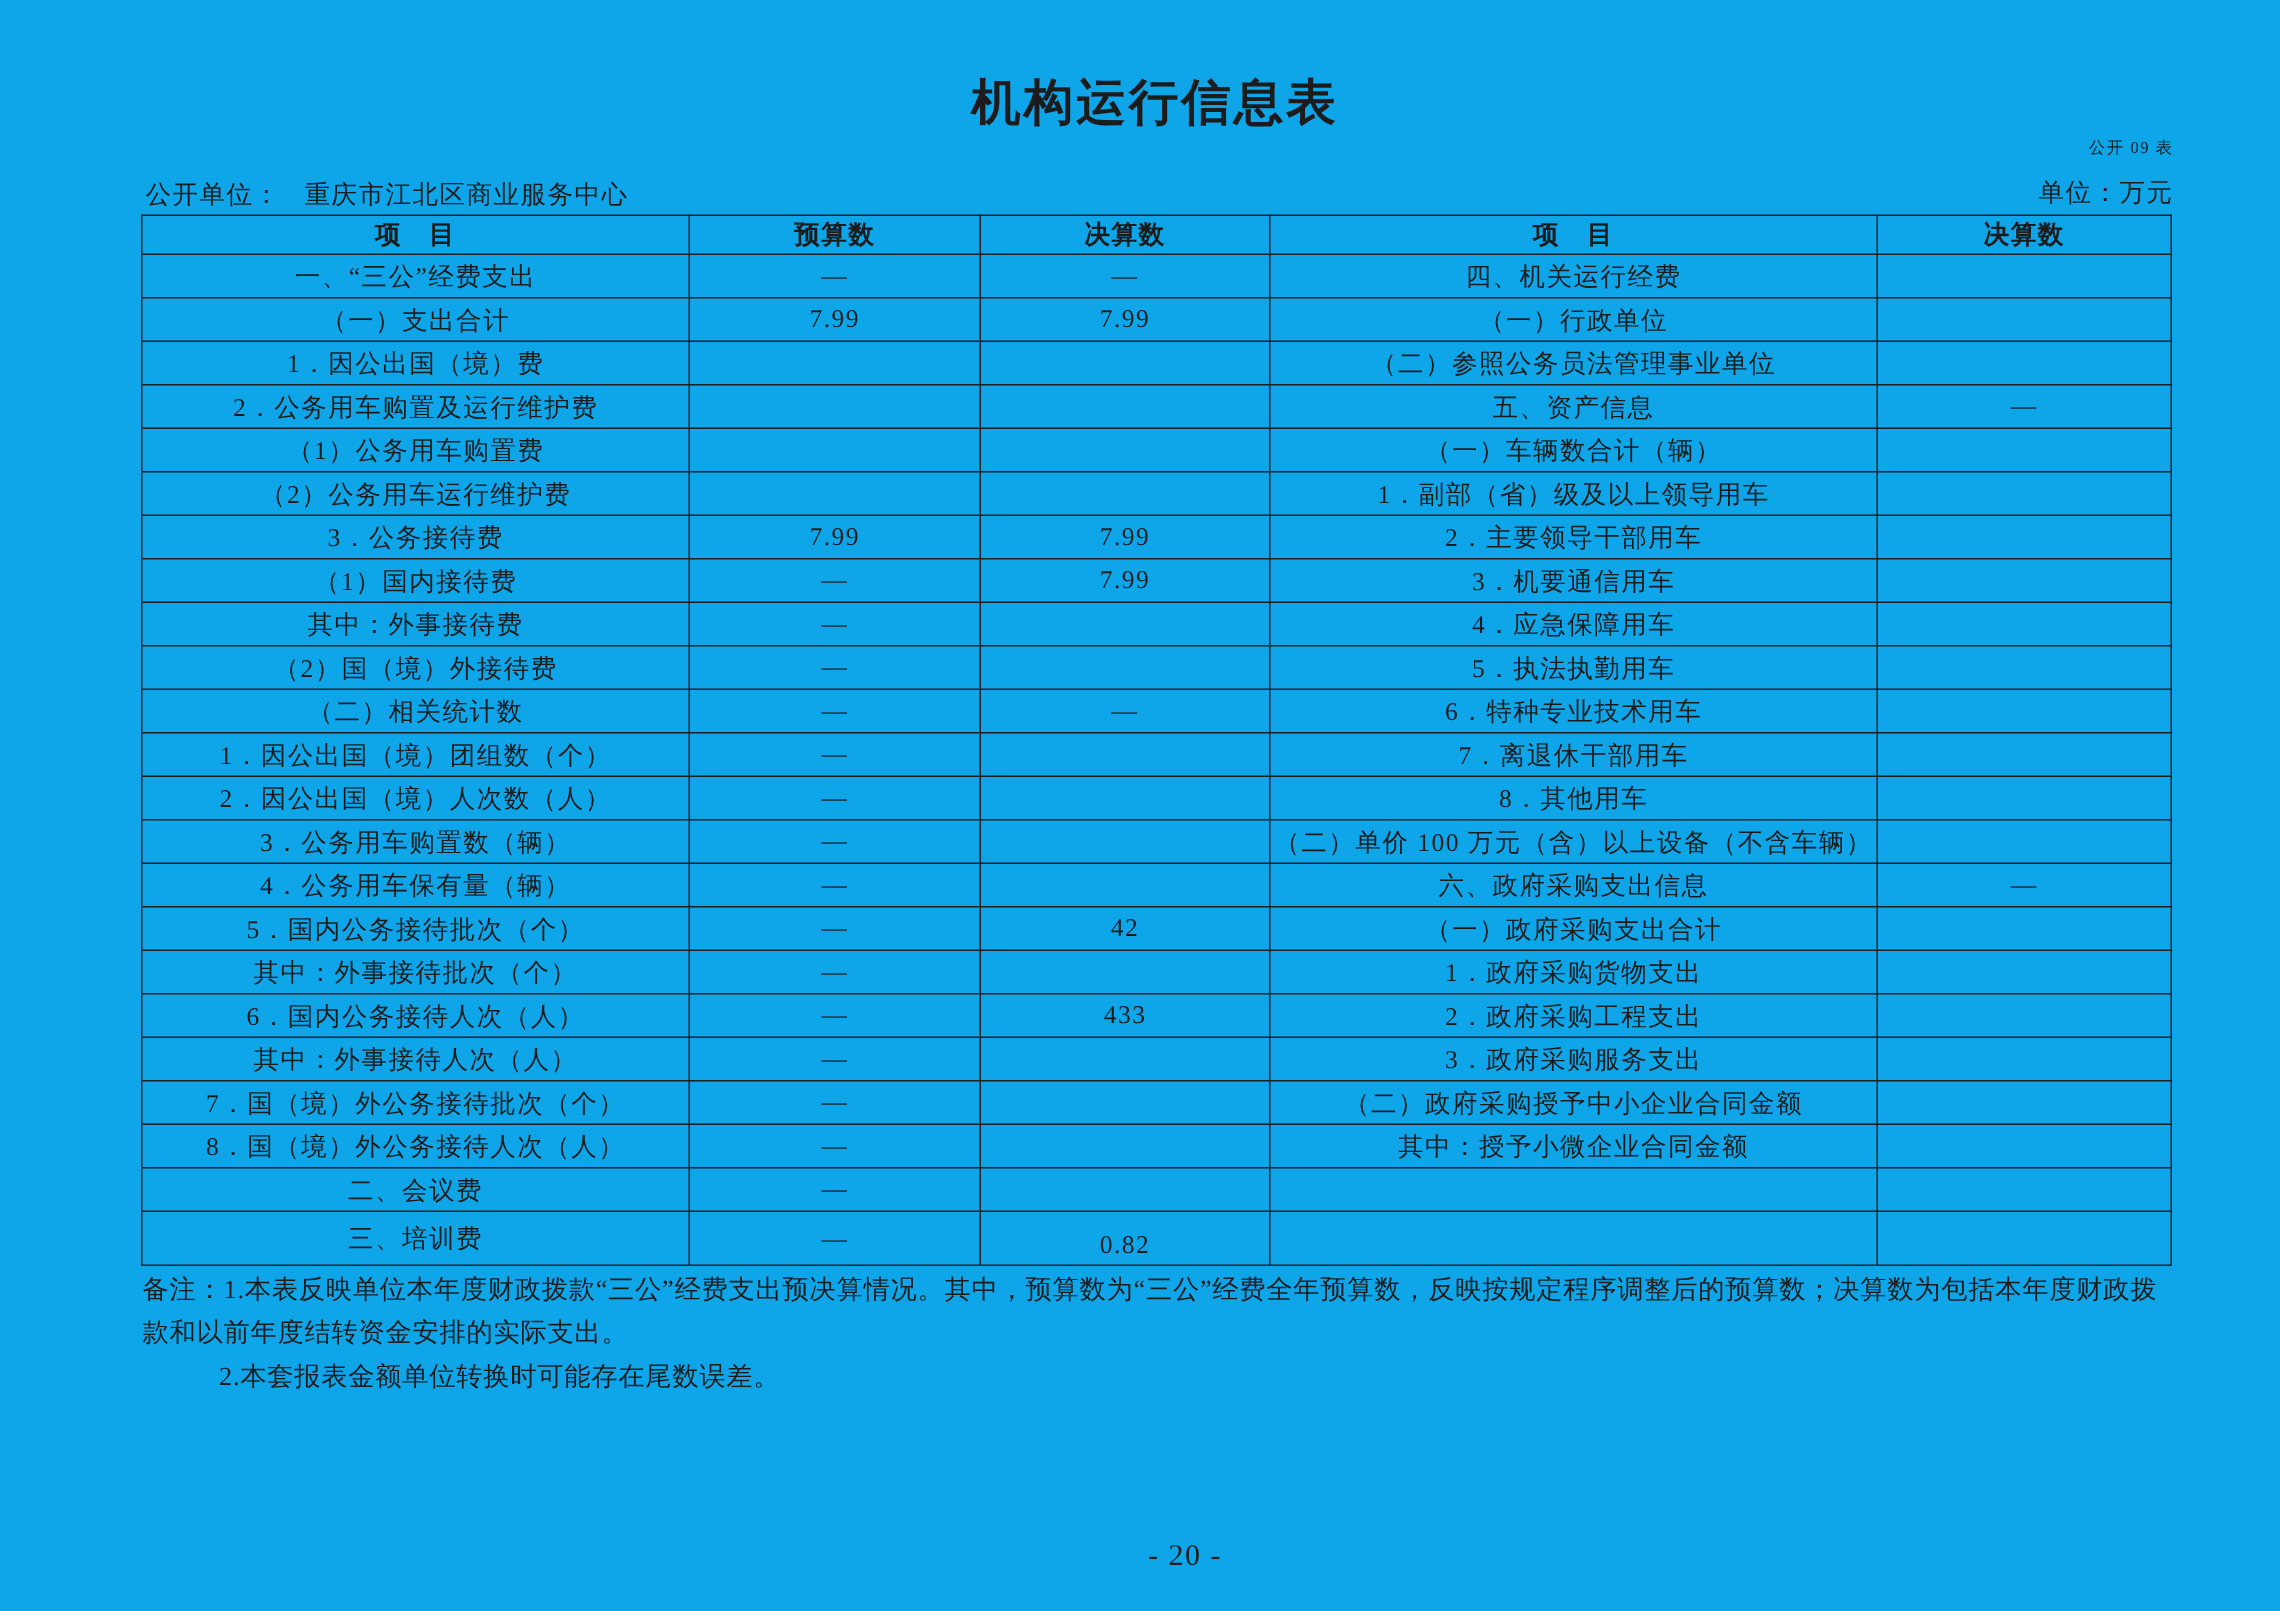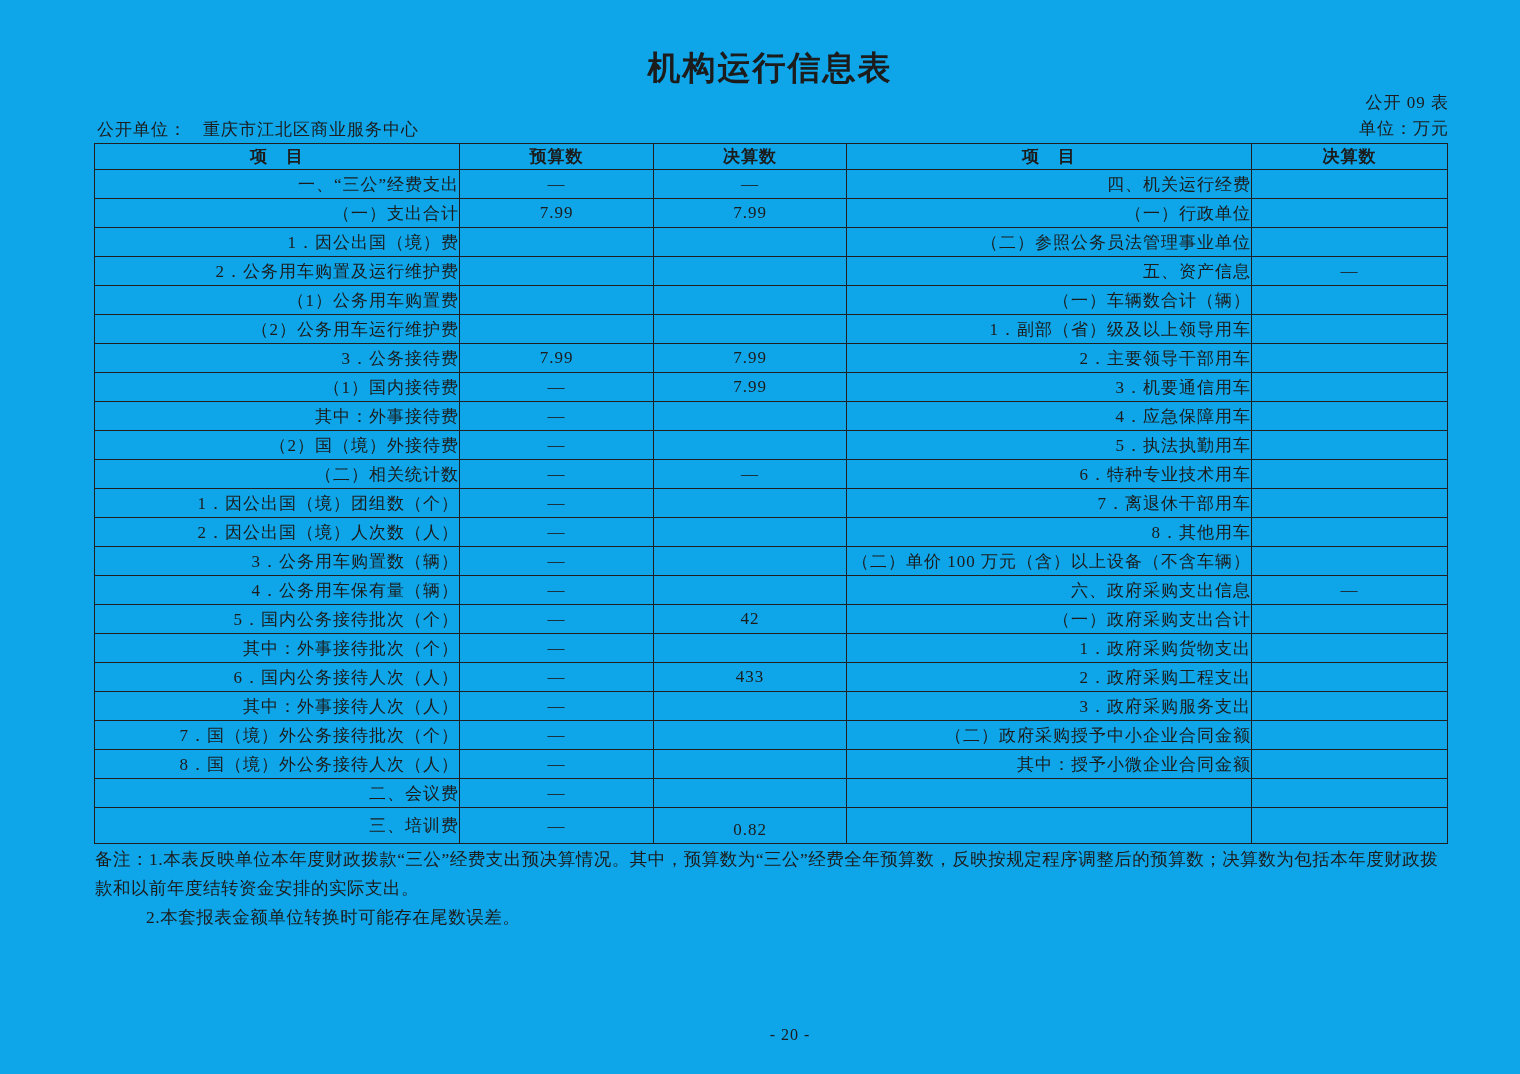--- a/index.html
+++ b/index.html
@@ -25,21 +25,21 @@
     width: 1540px;
     text-align: center;
     font-size: 33px;
     font-weight: bold;
     letter-spacing: 2px;
   }
   .table-code {
     position: absolute;
     top: 91px;
     right: 71px;
-    font-size: 17px;
+    font-size: 11px;
     letter-spacing: 1px;
   }
   .publisher-line {
     position: absolute;
     top: 118px;
     left: 97px;
     font-size: 17px;
     letter-spacing: 1px;
   }
   .publisher-name { margin-left: 16px; }
@@ -68,21 +68,21 @@
   }
   table.info th {
     height: 25px;
     font-weight: bold;
     text-align: center;
     letter-spacing: 1px;
     margin-top: 36px;
   }
   table.info td { height: 28px; letter-spacing: 1px; }
   table.info tbody tr:last-child td { height: 32px; }
-  td.item { text-align: right; }
+  td.item { text-align: center; }
   td.num  { text-align: center; letter-spacing: 0.5px; }
   
   .L0 { padding-left: 3px;  }
   .L1 { padding-left: 20px; }
   .L2 { padding-left: 40px; }
   .L3 { padding-left: 58px; }
   .L4 { padding-left: 96px; }
   
   .R0 { padding-left: 3px; margin-left: 33px;  }
   .R1 { padding-left: 20px; }
@@ -99,21 +99,21 @@
     line-height: 29px;
     letter-spacing: 0.5px;
   }
   .note-indent { padding-left: 51px; font-family: Liberation Serif, serif; }
   .page-number {
     position: absolute;
     top: 1026px;
     left: 60px;
     width: 1460px;
     text-align: center;
-    font-size: 16px;
+    font-size: 20px;
     letter-spacing: 1px;
   }
 </style>
 </head>
 <body>
 
 <div class="page">
 
   <div class="doc-title">机构运行信息表</div>
 

